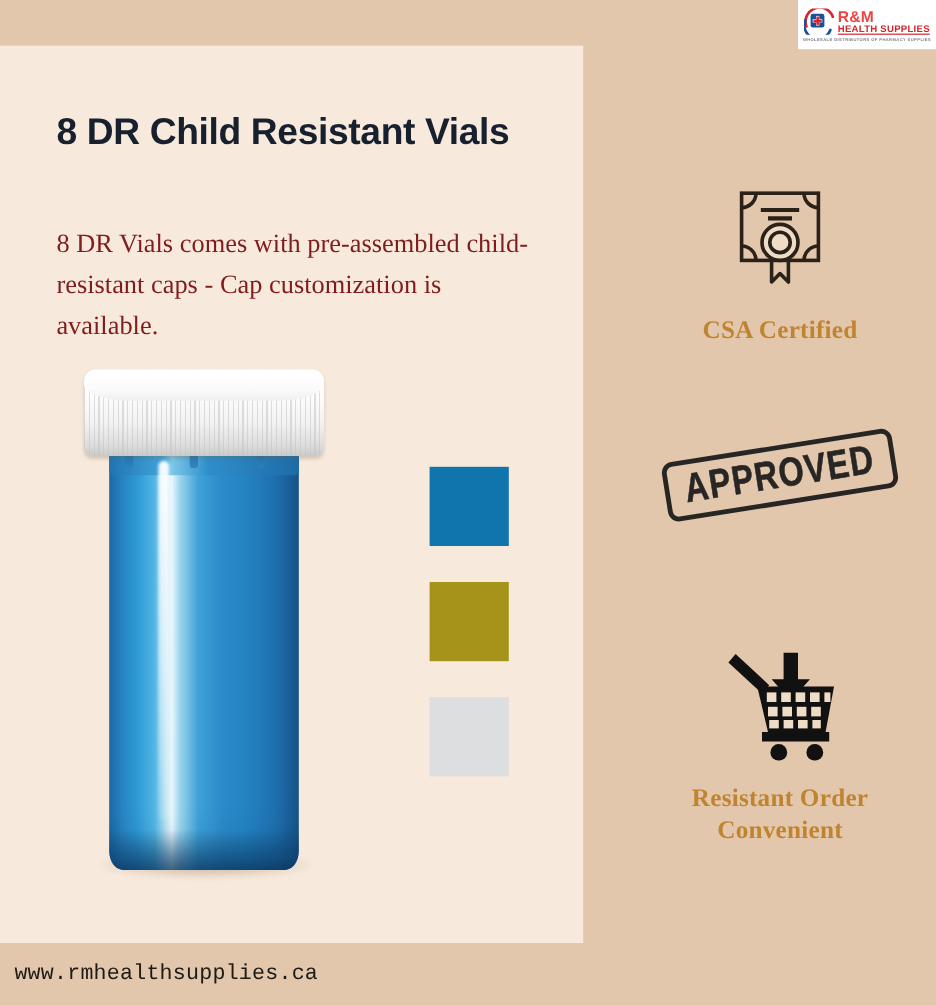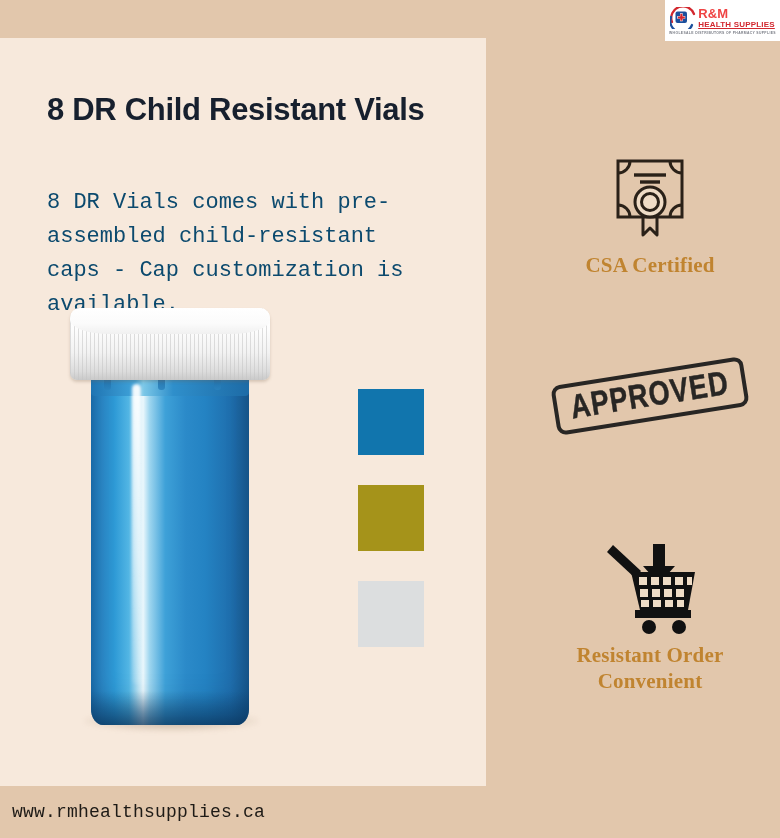--- a/index.html
+++ b/index.html
@@ -45,22 +45,22 @@
   }
 
   
   .title{
     position:absolute; left:47px; top:70px; width:400px;
     font-size:31px; font-weight:bold; line-height:1.22;
     color:#17202e; letter-spacing:-0.3px;margin-top:21px;
   }
   .body-copy{
     position:absolute; left:47px; top:186px; width:395px;
-    font-family:Liberation Mono, monospace;
-    font-size:22px; line-height:1.55; color:#0c4a6e;
+    font-family:Liberation Serif, serif;
+    font-size:22px; line-height:1.55; color:#7f1d1d;
   }
 
   
   .vial-wrap{
     position:absolute; left:58px; top:308px;
     width:225px; height:420px;
   }
   .vial-shadow{
     position:absolute; left:26px; bottom:-4px; width:175px; height:22px;
     background:radial-gradient(ellipse at 50% 50%, rgba(140,110,85,.42) 0%, rgba(160,130,100,.16) 55%, rgba(200,175,150,0) 75%);
@@ -115,21 +115,21 @@
   
   .swatches{ position:absolute; left:358px; top:389px; }
   .swatch{ width:66px; height:66px; margin-bottom:30px; }
 
   
   .feature{ position:absolute; width:260px; left:520px; text-align:center; }
   .feature-icon{ height:96px; display:flex; align-items:center; justify-content:center; }
   .feature-label{
     font-family:"Liberation Serif", serif;
     font-weight:bold; font-size:21px; color:#c08430;
-    line-height:1.25; margin-top:6px; letter-spacing:.2px;
+    line-height:1.25; margin-top:16px; letter-spacing:.2px;
   }
   #feature-csa{ top:150px; }
   #feature-fda{ top:348px; }
   #feature-order{ top:540px; }
 
   .stamp{
     display:inline-block; transform:rotate(-9deg);
     border:4px solid #191919; border-radius:9px;
     padding:5px 13px 6px;
     font-family:"Liberation Sans", sans-serif;

